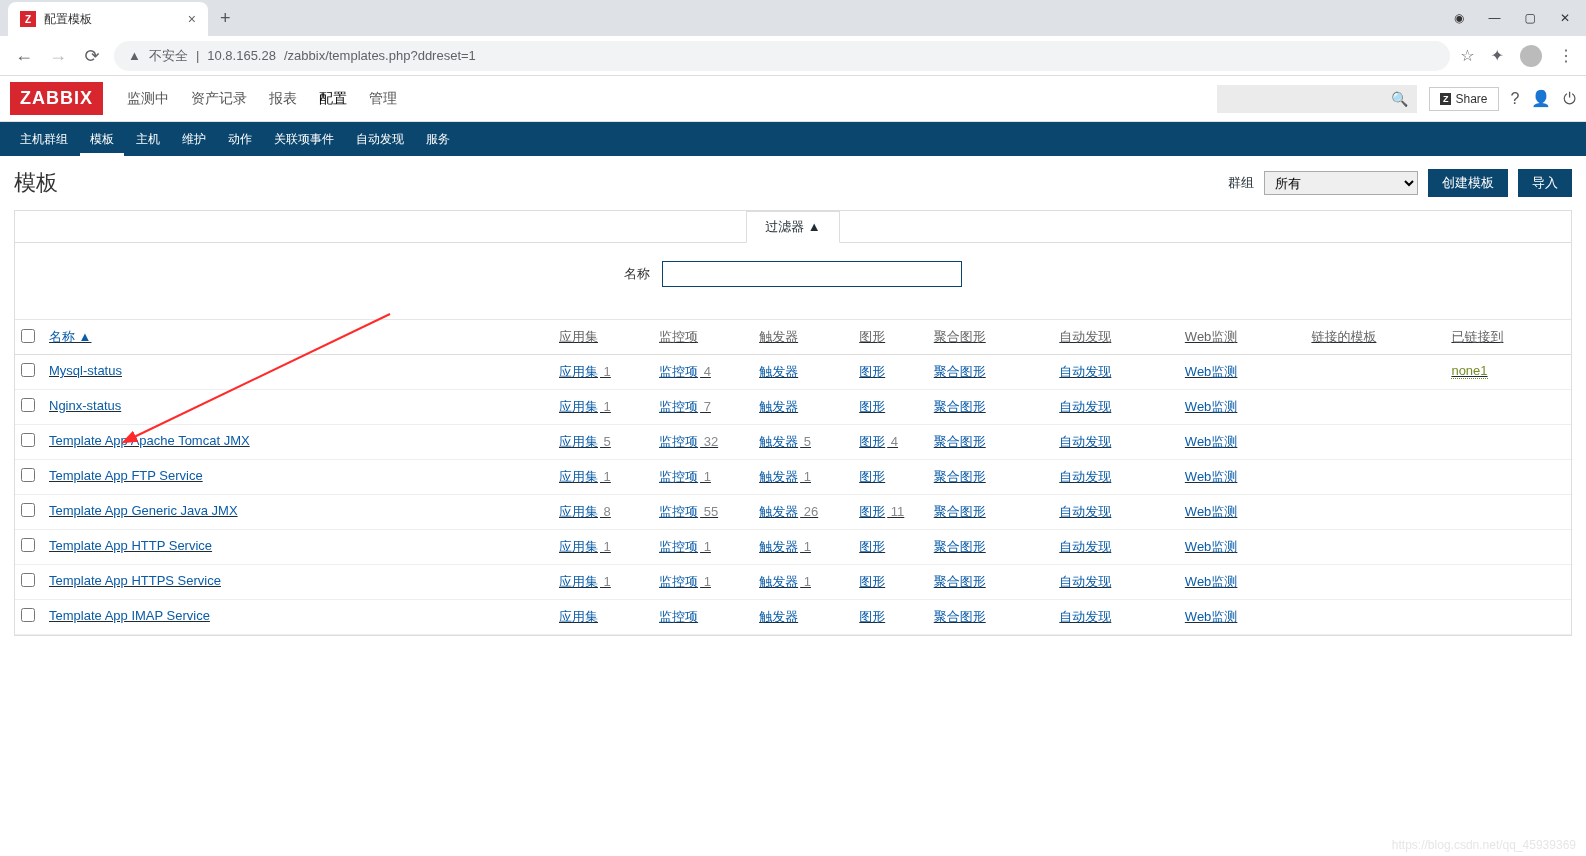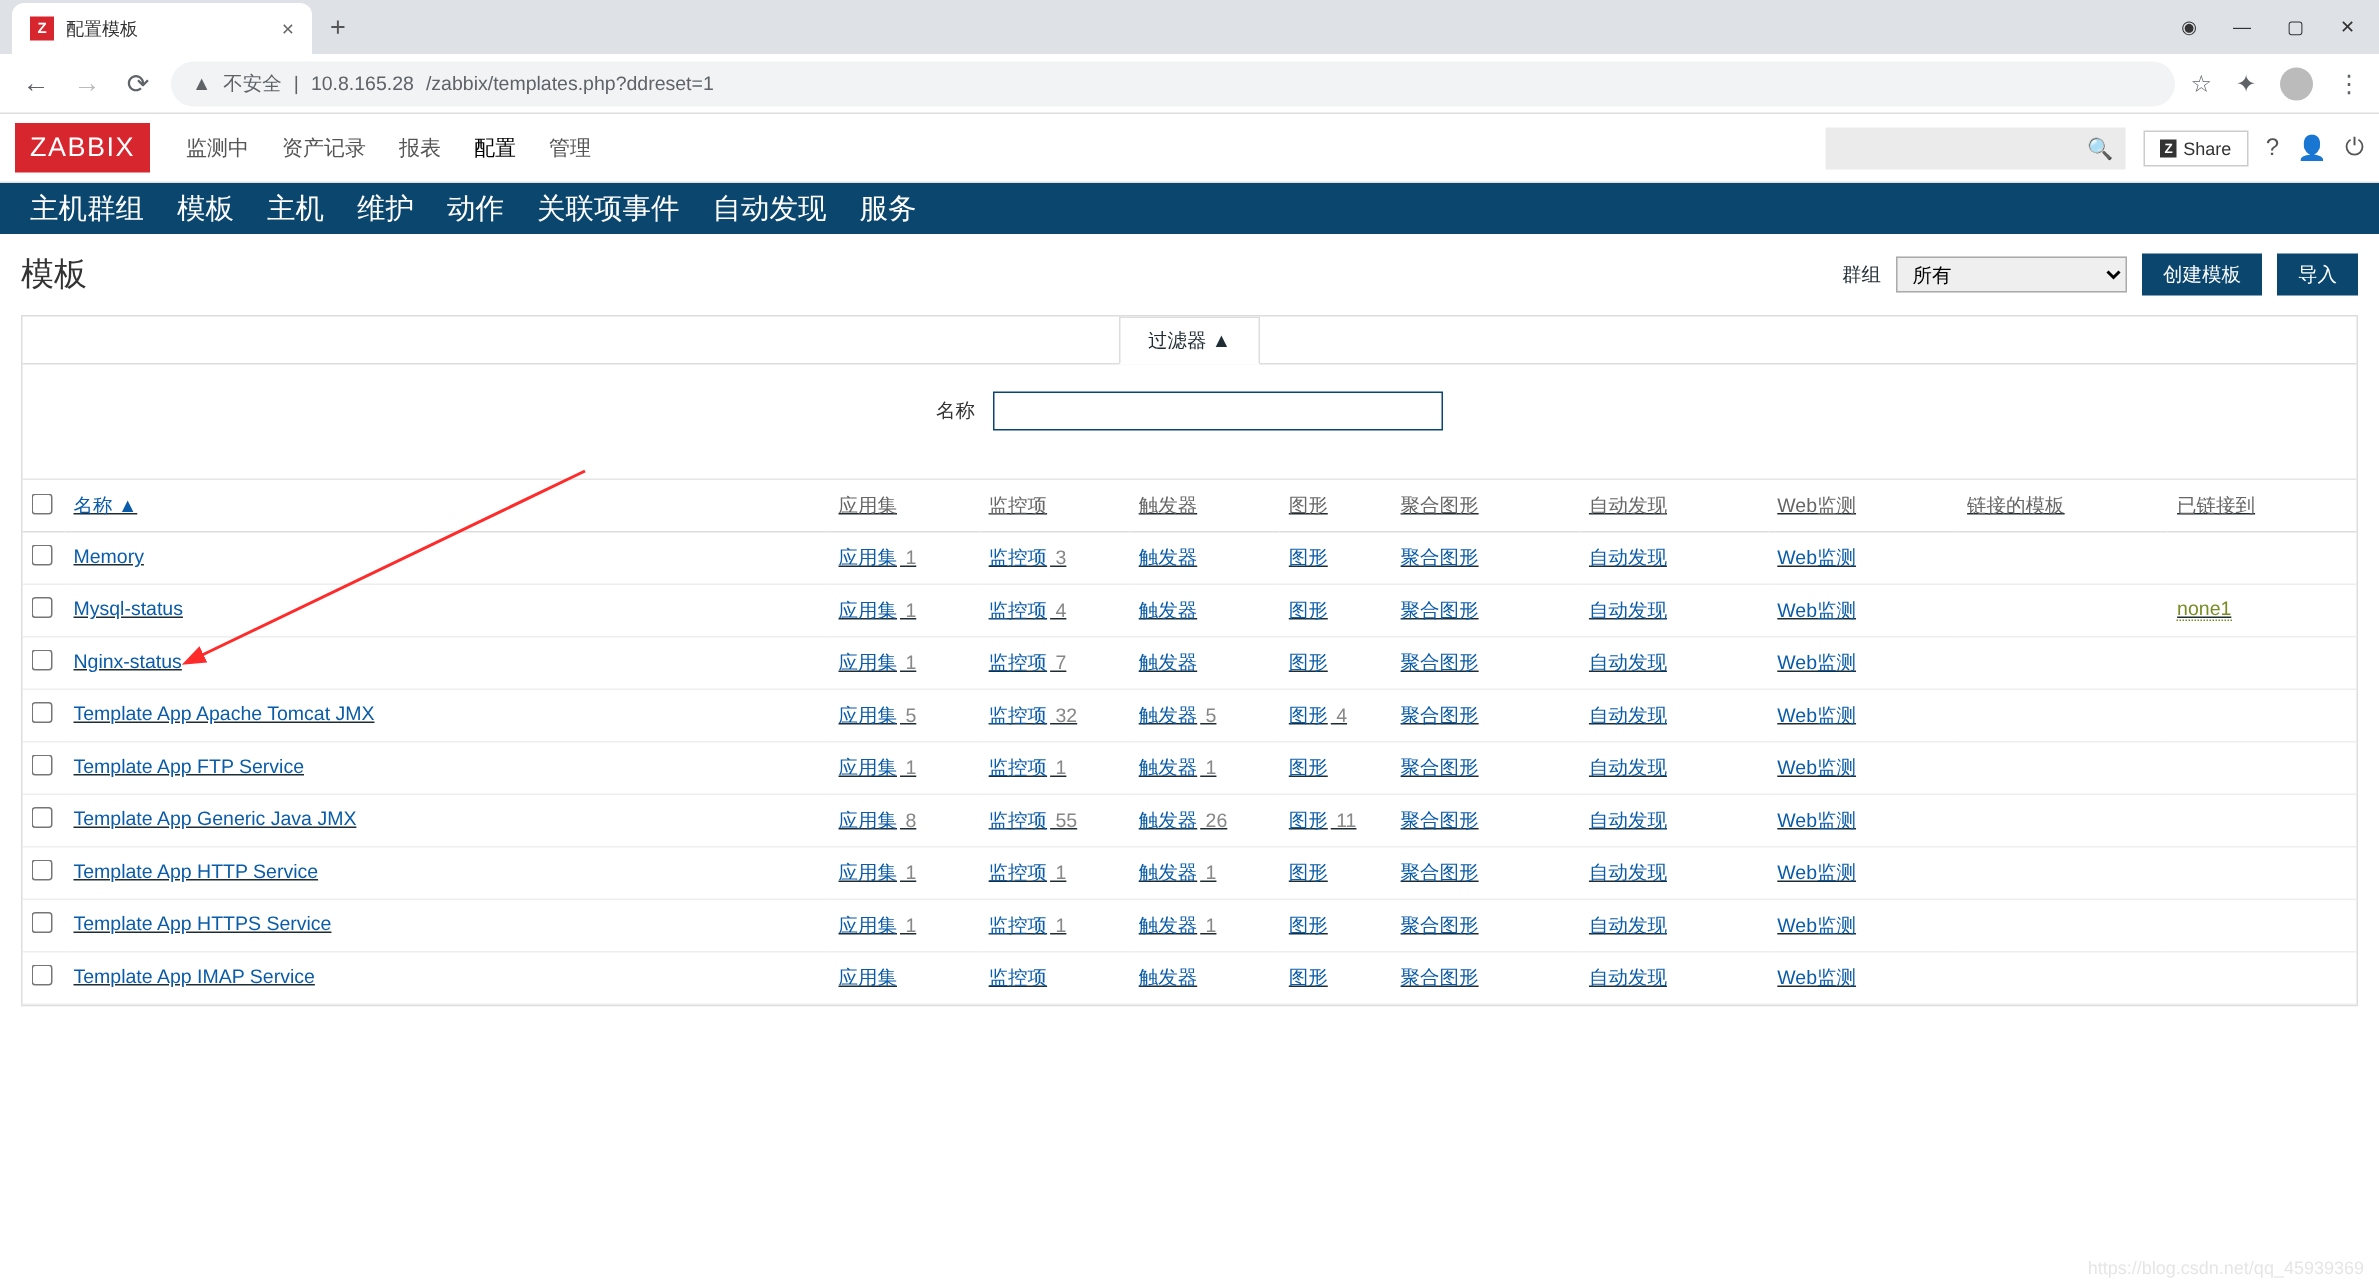--- a/index.html
+++ b/index.html
@@ -15,33 +15,33 @@
 .chrome-bar { background: #fff; height: 40px; display: flex; align-items: center; padding: 0 12px; gap: 10px; border-bottom: 1px solid #ddd; }
 .nav-btn { color: #5f6368; font-size: 18px; cursor: pointer; width: 24px; text-align: center; }
 .nav-btn.disabled { color: #bbb; }
 .url-bar { flex: 1; background: #f1f3f4; border-radius: 16px; height: 30px; display: flex; align-items: center; padding: 0 14px; gap: 8px; }
 .url-warn { color: #5f6368; font-size: 13px; }
 .url-text { color: #5f6368; font-size: 13px; }
 .bar-icons { display: flex; gap: 16px; align-items: center; color: #5f6368; }
 .bar-icons span { cursor: pointer; font-size: 16px; }
 .avatar { width: 22px; height: 22px; border-radius: 50%; background: #bbb; }
 .zabbix-header { background: #fff; display: flex; align-items: center; padding: 0 10px; height: 46px; border-bottom: 1px solid #e0e0e0; }
-.logo { background: #d7262e; color: #fff; font-weight: normal; padding: 6px 10px; font-size: 18px; letter-spacing: 1px; }
+.logo { background: #d7262e; color: #fff; font-weight: bold; padding: 6px 10px; font-size: 18px; letter-spacing: 1px; }
 .main-nav { display: flex; margin-left: 24px; gap: 22px; }
 .main-nav a { color: #555; text-decoration: none; font-size: 14px; cursor: pointer; }
 .main-nav a.active { color: #000; font-weight: 500; }
 .header-right { margin-left: auto; display: flex; align-items: center; gap: 12px; }
 .search-box { background: #ebebeb; border: none; padding: 6px 30px 6px 10px; width: 200px; height: 28px; }
 .search-wrap { position: relative; }
 .search-icon { position: absolute; right: 8px; top: 6px; color: #888; font-size: 14px; }
 .share-btn { border: 1px solid #ccc; padding: 4px 10px; font-size: 12px; color: #333; cursor: pointer; display: flex; align-items: center; gap: 4px; }
 .share-btn .z { background: #333; color: #fff; font-size: 9px; padding: 1px 3px; font-weight: bold; }
 .hdr-icon { color: #555; font-size: 16px; cursor: pointer; }
 .sub-nav { background: #0a466e; display: flex; padding: 0 10px; height: 34px; align-items: center; gap: 2px; }
-.sub-nav a { color: #fff; text-decoration: none; font-size: 19px; padding: 8px 10px; cursor: pointer; }
+.sub-nav a { color: #fff; text-decoration: none; font-size: 12px; padding: 8px 10px; cursor: pointer; }
 .sub-nav a.active { border-bottom: 3px solid #fff; padding-bottom: 5px; }
 .page-header { display: flex; align-items: center; padding: 12px 14px; }
 .page-title { font-size: 22px; color: #333; font-weight: normal; }
 .page-actions { margin-left: auto; display: flex; align-items: center; gap: 10px; font-size: 13px; }
 .page-actions select { border: 1px solid #aaa; padding: 3px 6px; font-size: 13px; width: 154px; height: 24px; }
 .btn-primary { background: #0a466e; color: #fff; border: none; padding: 5px 14px; font-size: 13px; cursor: pointer; }
 .content { padding: 0 14px; }
 .panel { background: #fff; border: 1px solid #ddd; }
 .filter-tab-row { display: flex; justify-content: center; border-bottom: 1px solid #ddd; position: relative; }
 .filter-tab { border: 1px solid #ddd; border-bottom: 1px solid #fff; padding: 6px 18px; font-size: 13px; margin-bottom: -1px; background: #fff; cursor: pointer; }
@@ -173,33 +173,20 @@
           <th>聚合图形</th>
           <th>自动发现</th>
           <th>Web监测</th>
           <th style="width:140px">链接的模板</th>
           <th>已链接到</th>
         </tr>
       </thead>
       <tbody id="tbody">
             <tr>
               <td class="col-chk"><input type="checkbox" class="chk" style=""></td>
-    <td><a class="link">Memory</a></td>
-    <td style="max-width:36px"><a class="link">应用集</a><span class="count"> 1</span></td>
-              <td style="max-width:42px"><a class="link">监控项</a><span class="count"> 3</span></td>
-              <td style="max-width:42px"><a class="link">触发器</a></td>
-              <td style="max-width:32px"><a class="link">图形</a></td>
-    <td><a class="link">聚合图形</a></td>
-    <td><a class="link">自动发现</a></td>
-    <td><a class="link">Web监测</a></td>
-    <td></td>
-    <td></td>
-            </tr>
-            <tr>
-              <td class="col-chk"><input type="checkbox" class="chk" style=""></td>
     <td><a class="link">Mysql-status</a></td>
     <td style="max-width:36px"><a class="link">应用集</a><span class="count"> 1</span></td>
               <td style="max-width:42px"><a class="link">监控项</a><span class="count"> 4</span></td>
               <td style="max-width:42px"><a class="link">触发器</a></td>
               <td style="max-width:32px"><a class="link">图形</a></td>
     <td><a class="link">聚合图形</a></td>
     <td><a class="link">自动发现</a></td>
     <td><a class="link">Web监测</a></td>
     <td></td>
     <td><span class="linked">none1</span></td>

